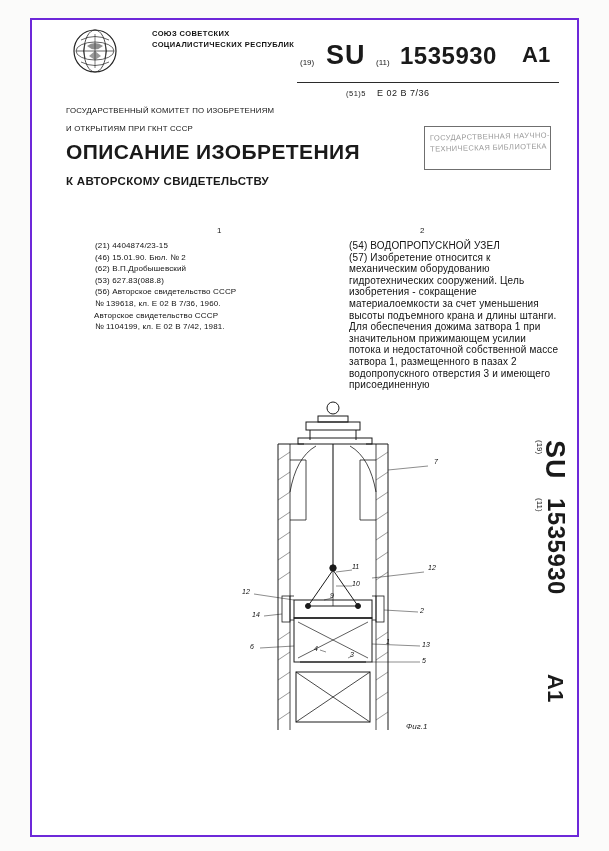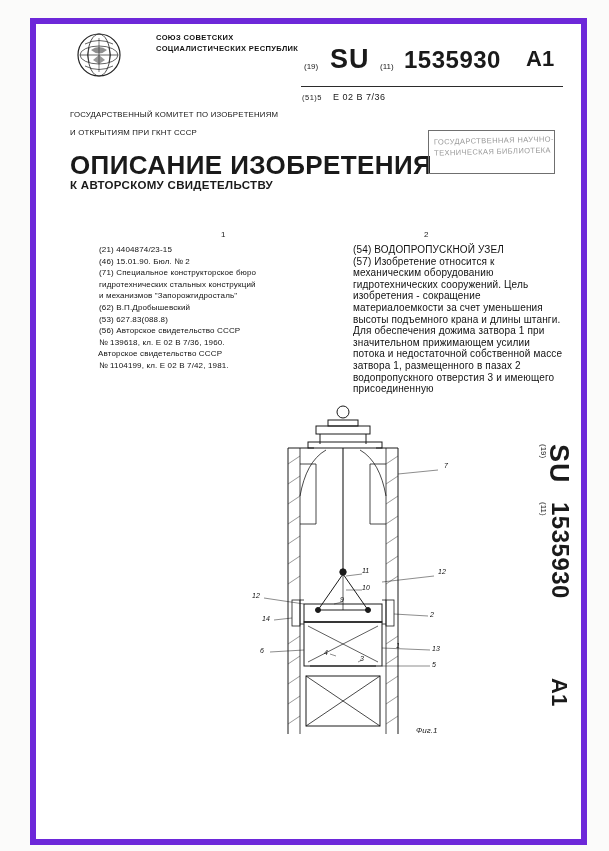--- a/index.html
+++ b/index.html
@@ -22,21 +22,21 @@
     height: 851px;
     background: #fbfbfa;
   }
   .sheet {
     position: absolute;
     left: 30px;
     top: 18px;
     width: 545px;
     height: 815px;
     background: #ffffff;
-    border: 6px solid #6d28d9;
+    border: 2px solid #6d28d9;
   }
 
   
   .emblem {
     position: absolute;
     left: 40px;
     top: 8px;
     width: 46px;
     height: 46px;
   }
@@ -106,38 +106,38 @@
     background: #2b2b2b;
   }
 
   .ipc {
     position: absolute;
     left: 266px;
     top: 68px;
     font-size: 9px;
     letter-spacing: 0.5px;
   }
-  .ipc .small { font-size: 7.5px; }
+  .ipc .small { font-size: 7.5px; margin-left: 48px; }
 
   .committee {
     position: absolute;
     left: 34px;
     top: 82px;
     width: 210px;
     font-size: 7.8px;
     line-height: 18px;
     letter-spacing: 0.2px;
     color: #111;
   }
 
   .title-main {
     position: absolute;
     left: 34px;
-    top: 126px;
-    font-size: 26px;
+    top: 120px;
+    font-size: 21px;
     font-weight: bold;
     letter-spacing: 0.4px;
   }
   .title-sub {
     position: absolute;
     left: 34px;
     top: 155px;
     font-size: 11.5px;
     font-weight: bold;
     letter-spacing: 0.3px;
@@ -241,21 +241,21 @@
   .side-a1 {
     left: 38px; top: 234px;
     transform: rotate(90deg);
     font-size: 22px;
     font-weight: bold;
   }
 
   
   .drawing {
     position: absolute;
-    left: 212px;
+    left: 206px;
     top: 380px;
     width: 220px;
     height: 340px;
     text-decoration: underline;
   }
   .fig-label {
     position: absolute;
     left: 168px;
     top: 322px;
     font-size: 8px;
@@ -320,23 +320,20 @@
 НАУЧНО-ТЕХНИЧЕСКАЯ
 БИБЛИОТЕКА</div>
     </div>
 
     <div class="colnum-left">1</div>
     <div class="colnum-right">2</div>
 
     <div class="col-left">
       <span class="field-row">(21) 4404874/23-15</span>
       <span class="field-row">(46) 15.01.90. Бюл. № 2</span>
-      <span class="field-row">(71) Специальное конструкторское бюро
-гидротехнических стальных конструкций
-и механизмов "Запорожгидросталь"</span>
       <span class="field-row">(62) В.П.Дробышевский</span>
       <span class="field-row">(53) 627.83(088.8)</span>
       <span class="field-row">(56) Авторское свидетельство СССР
 № 139618, кл. Е 02 В 7/36, 1960.</span>
       <span class="indent">Авторское свидетельство СССР</span>
       <span class="field-row">№ 1104199, кл. Е 02 В 7/42, 1981.</span>
     </div>
 
     <div class="col-right">
       <span class="field-row">(54) ВОДОПРОПУСКНОЙ УЗЕЛ</span>

